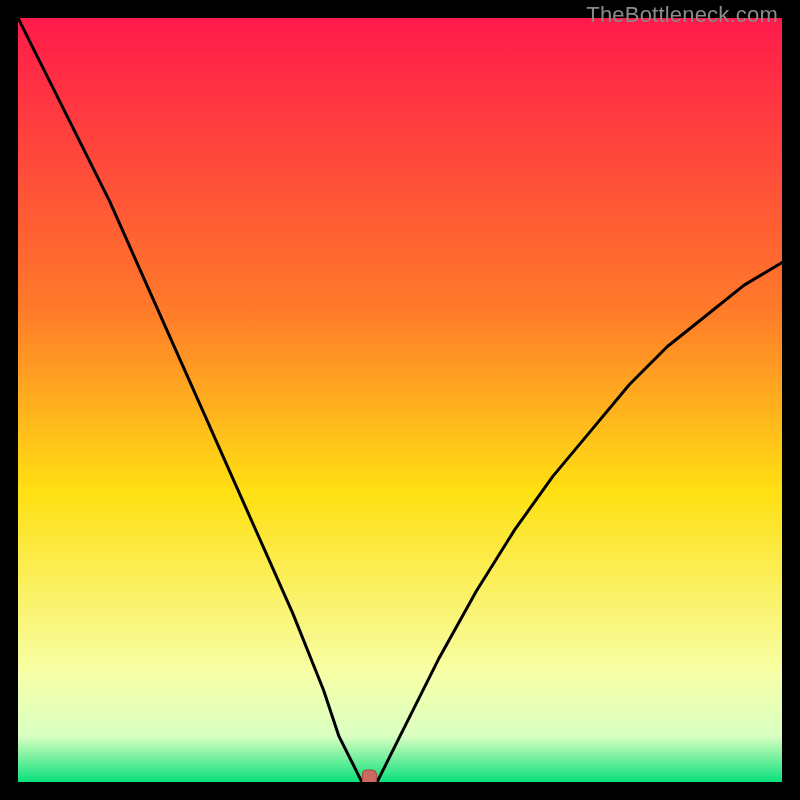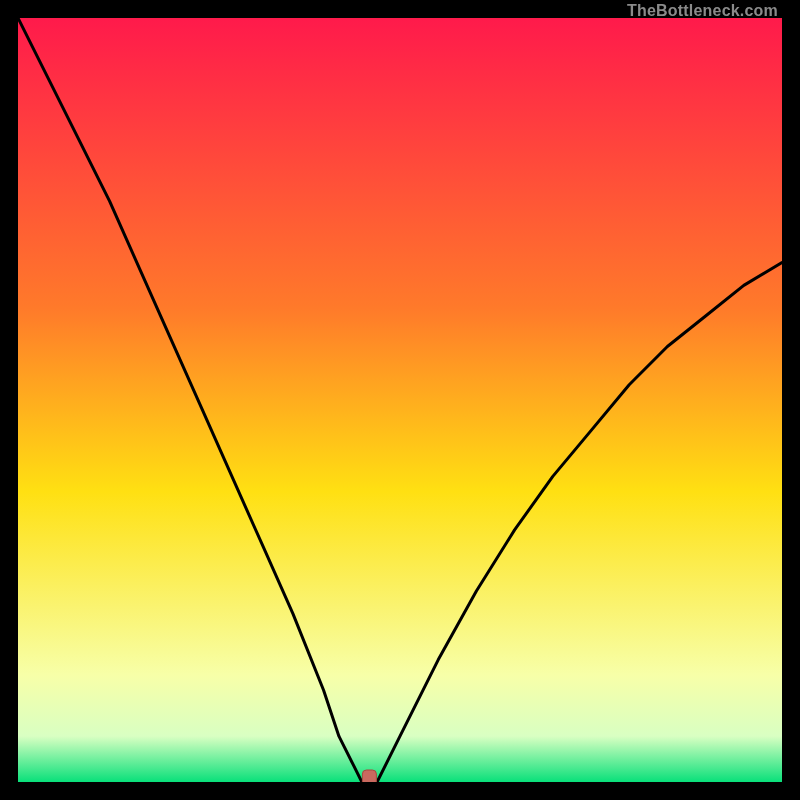--- a/index.html
+++ b/index.html
@@ -23,22 +23,22 @@
     left: 18px;
     top: 18px;
     width: 764px;
     height: 764px;
   }
   .watermark {
     position: absolute;
     top: 2px;
     right: 22px;
     font-family: Arial, Helvetica, sans-serif;
-    font-size: 16px;
-    font-weight: 700;
+    font-size: 22px;
+    font-weight: 400;
     color: #8a8a8a;
     letter-spacing: 0.2px;
   }
   svg {
     display: block;
   }
 </style>
 </head>
 <body>
 

